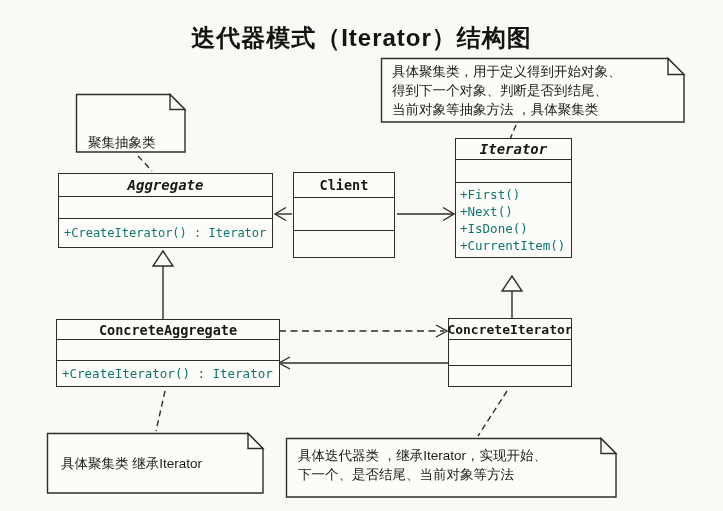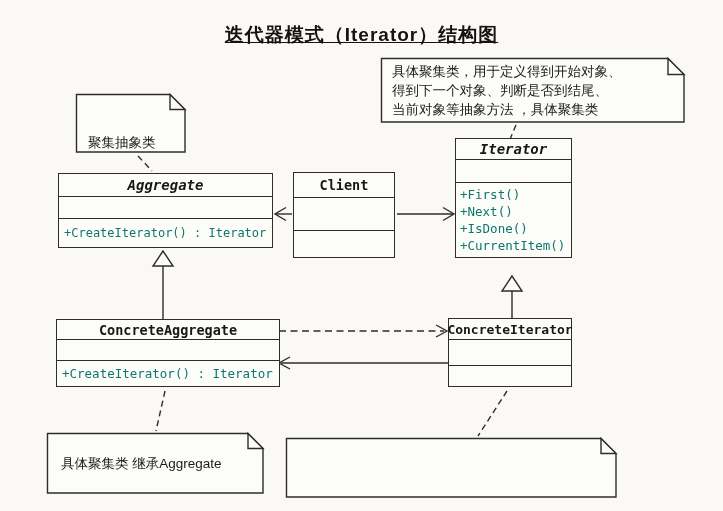--- a/index.html
+++ b/index.html
@@ -3,22 +3,22 @@
 <meta charset="utf-8">
 <style>
   html,body { margin:0; padding:0; }
   body { font-family:"Liberation Sans", sans-serif; background:#e9e9e6; }
   .stage {
     position:relative; width:723px; height:511px; overflow:hidden;
     background:#faf9f5; color:#1f1e1c; margin:0 auto;
   }
   .title {
     position:absolute; top:22px; left:0; width:100%;
-    text-align:center; font-size:19px; font-weight:bold; letter-spacing:1px;
-    color:#141310; margin:0;text-decoration:underline;
+    text-align:center; font-size:24px; font-weight:bold; letter-spacing:1px;
+    color:#141310; margin:0;
   }
   .wires { position:absolute; left:0; top:0; width:723px; height:511px; }
 
   
   .uml { position:absolute; background:#fcfcf9; border:1.5px solid #2e2d2b; }
   .uml .t {
     border-bottom:1.5px solid #2e2d2b; display:flex; align-items:center; justify-content:center;
     font-family:"DejaVu Sans Mono", monospace; font-weight:bold; font-size:13.5px; color:#181714;
   }
   .uml .t.abstract { font-style:italic; font-size:14px; }
@@ -169,16 +169,20 @@
 
   <div class="note-text nt1">
     <div>聚集抽象类</div>
   </div>
   <div class="note-text nt2">
     <div>具体聚集类，用于定义得到开始对象、</div>
     <div>得到下一个对象、判断是否到结尾、</div>
     <div>当前对象等抽象方法 ，具体聚集类</div>
   </div>
   <div class="note-text nt3">
-    <div>具体聚集类 继承Aggregate</div>
+    <div>具体聚集类 继承Iterator</div>
+  </div>
+  <div class="note-text nt4">
+    <div>具体迭代器类 ，继承Iterator，实现开始、</div>
+    <div>下一个、是否结尾、当前对象等方法</div>
   </div>
 
 </div>
 
 </body></html>

